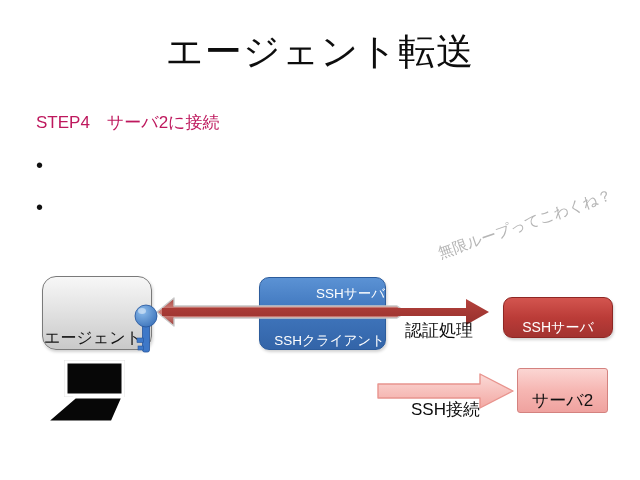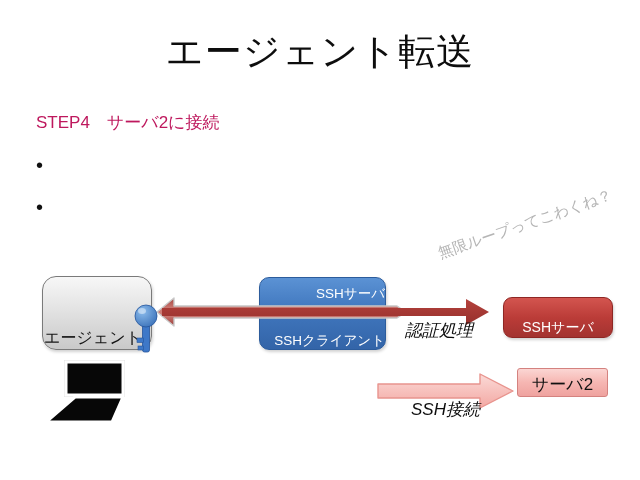--- a/index.html
+++ b/index.html
@@ -44,26 +44,26 @@
     background:linear-gradient(#d3554f 0%,#bb3c38 50%,#a33330 100%);
     border:1px solid #8e2724;box-shadow:1px 2px 3px rgba(0,0,0,0.18);
     color:#ffffff;font-size:14px;z-index:1;
   }
   .server1-box{
     left:284px;top:370px;width:91px;height:40px;border-radius:3px;
     background:linear-gradient(#e3eefb 0%,#cfdff6 50%,#bcd2f0 100%);
     border:1.5px solid #6e96cf;font-size:17px;color:#111;z-index:1;
   }
   .server2-box{
-    left:517px;top:368px;width:91px;height:29px;border-radius:3px;
+    left:517px;top:368px;width:91px;height:45px;border-radius:3px;
     background:linear-gradient(#fbd6d3 0%,#f6b6b2 50%,#efa29f 100%);
     border:1.5px solid #d4827f;font-size:17px;color:#111;z-index:1;
   }
   
-  .arrow-label{position:absolute;font-size:17px;color:#0d0d0d;white-space:nowrap;z-index:3;font-style:italic;}
+  .arrow-label{position:absolute;font-size:17px;color:#0d0d0d;white-space:nowrap;z-index:3;}
   .auth-label{left:405px;top:319px;}
   .sshconn-label{left:411px;top:398px;}
   
   .overlay{position:absolute;left:0;top:0;width:640px;height:480px;z-index:2;pointer-events:none;}
 </style>
 </head>
 <body>
 
 <div class="slide">
 

